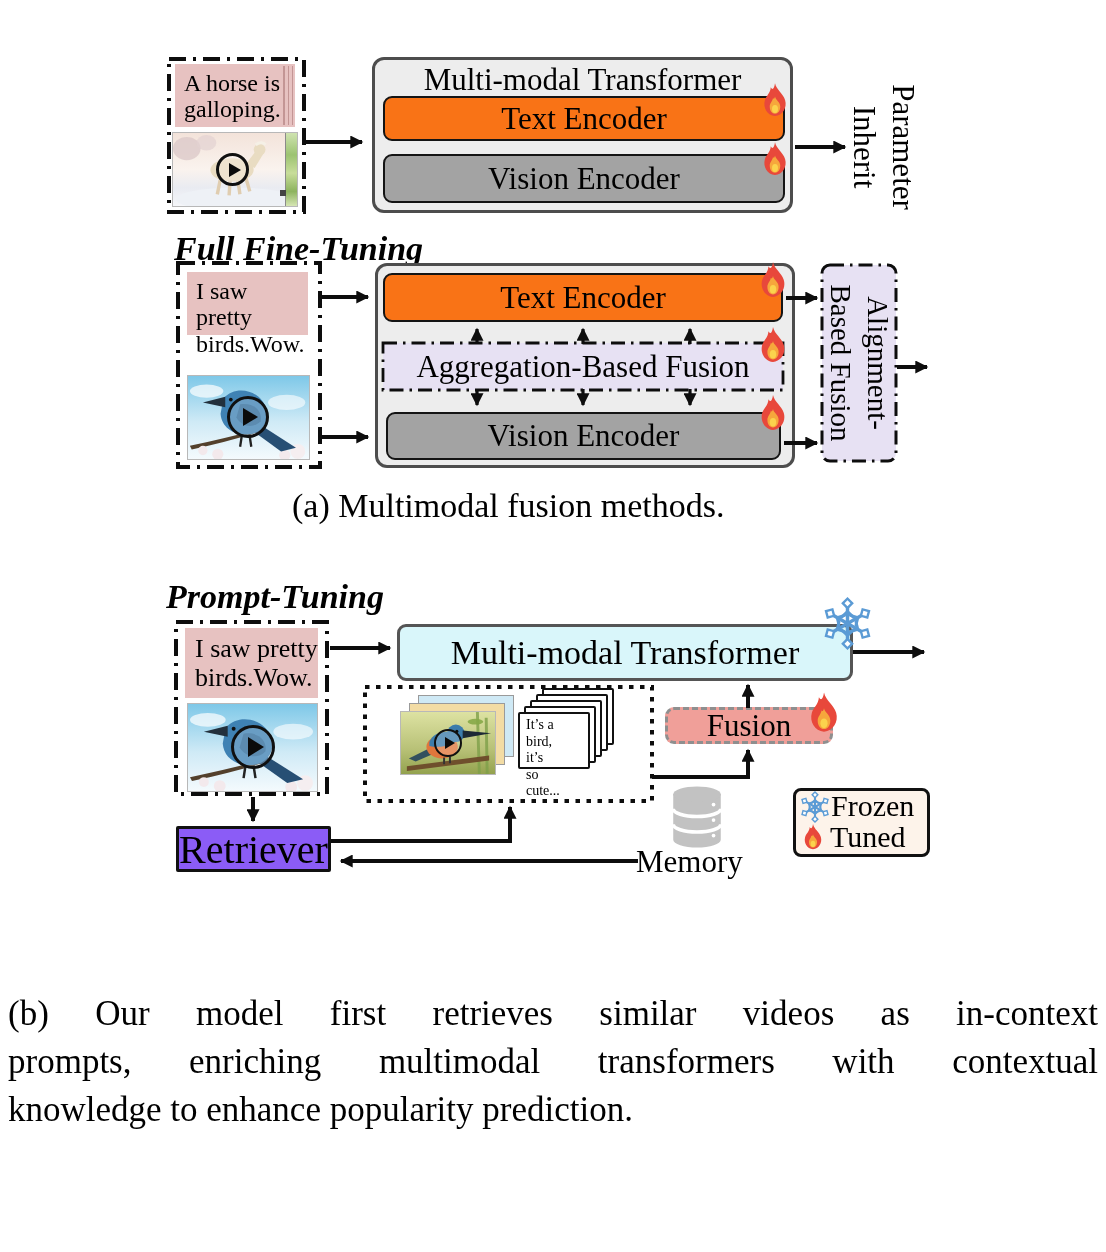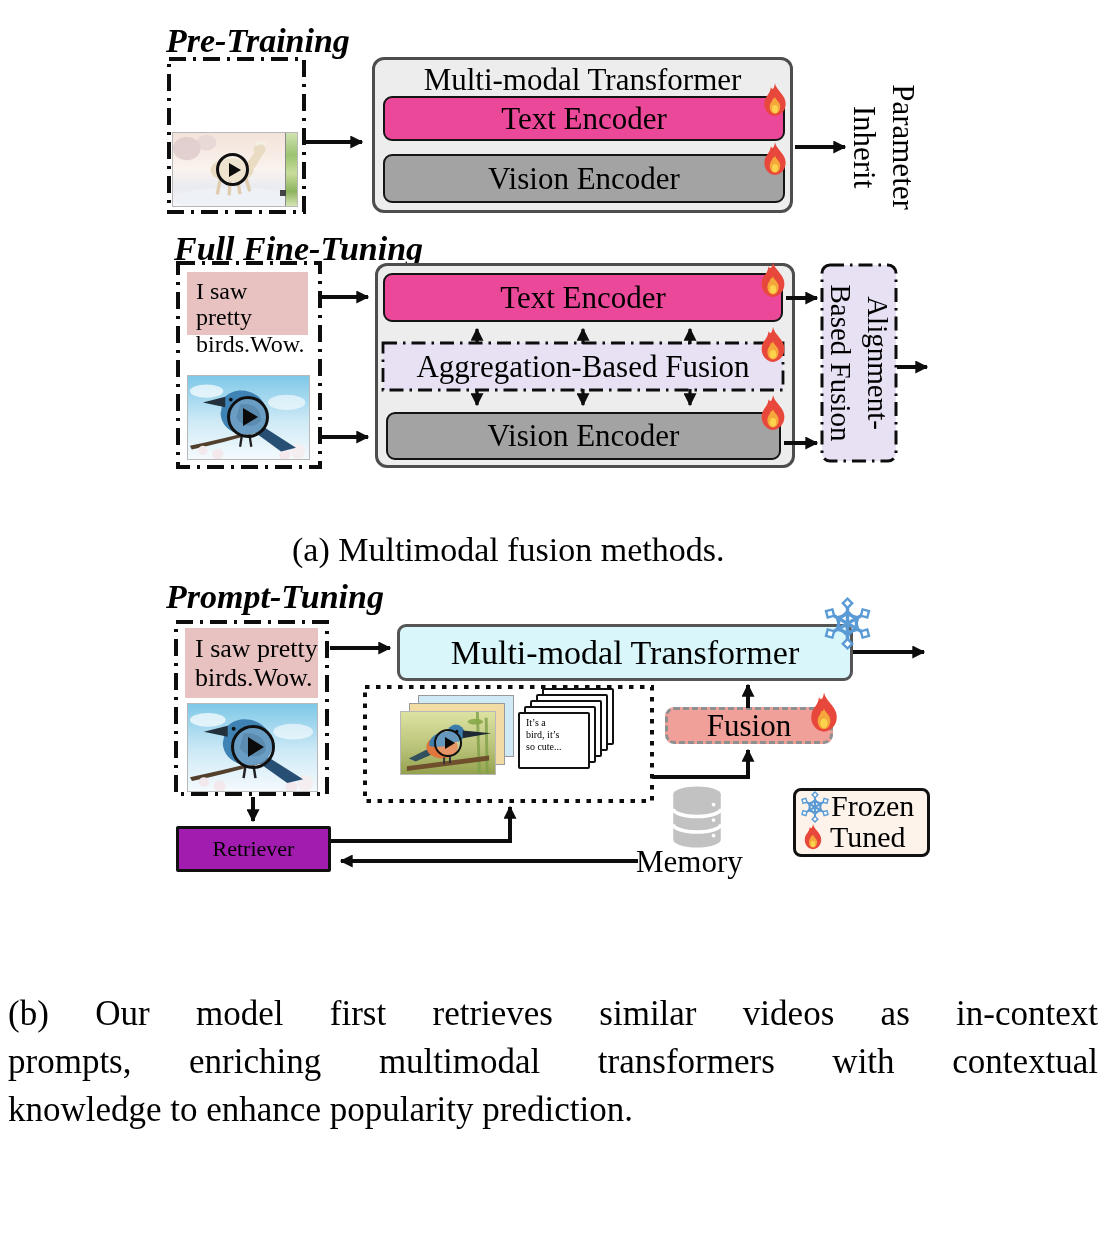--- a/index.html
+++ b/index.html
@@ -8,42 +8,42 @@
   .abs{position:absolute;}
   .hdr{font-weight:bold;font-style:italic;font-size:34px;white-space:nowrap;}
   .pinkbox{background:#e7c2c1;line-height:1.1;}
   .pinkbox .inner{padding:6px 0 0 9px;font-size:24px;}
   .pagelines{position:absolute;right:2px;top:2px;bottom:2px;width:10px;
     background:repeating-linear-gradient(90deg,rgba(160,105,105,.5) 0 1.5px,transparent 1.5px 4.5px);}
   .outerbox{background:#ededed;border:3px solid #4d4d4d;border-radius:12px;box-sizing:border-box;}
   .title-a{font-size:31px;text-align:center;margin-top:2px;}
   .enc{border:2.5px solid #141414;border-radius:9px;box-sizing:border-box;
        display:flex;align-items:center;justify-content:center;font-size:31px;}
-  .enc-cyan{background:#ec4899;text-align:right;}
+  .enc-cyan{background:#f97316;text-align:right;}
   .enc-peach{background:#a3a3a3;}
   .fusion{background:#e7e1f3;display:flex;align-items:center;justify-content:center;font-size:31px;}
   .alignbox{background:#e7e1f3;border-radius:8px;}
   .rot{transform:rotate(90deg);text-align:center;white-space:nowrap;}
-  .capt{font-size:34px;white-space:nowrap;margin-top:44px;}
+  .capt{font-size:34px;white-space:nowrap;}
   .video{border:1px solid #b8b8b8;box-sizing:border-box;overflow:hidden;}
   .strip{position:absolute;right:0;top:0;bottom:0;width:11px;border-left:1px solid #8a8a8a;
     background:linear-gradient(180deg,#cfe3b0 0%,#9cc371 30%,#c8dd9a 55%,#8db35e 80%,#d6e6b4 100%);}
   .strip:after{content:"";position:absolute;left:-6px;bottom:10px;width:6px;height:6px;background:#444;}
   .play{position:absolute;border:3px solid #101010;border-radius:50%;background:rgba(255,255,255,.22);
         display:flex;align-items:center;justify-content:center;box-sizing:border-box;}
   .tri{width:0;height:0;border-style:solid;border-color:transparent;border-left-color:#0b0b0b;}
   .tfm-b{background:#d9f6fa;border:3px solid #555;border-radius:9px;box-sizing:border-box;
          display:flex;align-items:center;justify-content:center;font-size:34px;}
   .card{position:absolute;width:72px;height:57px;background:#fff;border:2.5px solid #111;border-radius:2px;box-sizing:border-box;}
-  .cardtext{font-size:10px;line-height:1.18;padding:3px 16px 0 6px;}
+  .cardtext{font-size:14px;line-height:1.18;padding:3px 16px 0 6px;}
   .retlabel{font-weight:bold;font-size:30px;text-align:center;white-space:nowrap;}
   .prompts{background:#f09f99;border:3px dashed #8f8f8f;border-radius:9px;box-sizing:border-box;
            display:flex;align-items:center;justify-content:center;font-size:31px;}
-  .retriever{background:#a21caf;border:3px solid #111;border-radius:2px;box-sizing:border-box;
-             display:flex;align-items:center;justify-content:center;font-size:22px;}
+  .retriever{background:#8b5cf6;border:3px solid #111;border-radius:2px;box-sizing:border-box;
+             display:flex;align-items:center;justify-content:center;font-size:40px;}
   .legend{background:#fdf3ea;border:3px solid #111;border-radius:8px;box-sizing:border-box;padding:1px 3px;}
   .legrow{display:flex;align-items:flex-end;height:31px;font-size:30px;}
   .memlabel{font-size:31px;white-space:nowrap;}
   .backframe{position:absolute;box-sizing:border-box;border:1.5px solid #9a9a9a;}
   .figcap{font-size:35px;line-height:48px;}
   .jl{text-align:justify;text-align-last:justify;}
   svg.icon{display:block;}
 </style>
 </head>
 <body>
@@ -150,22 +150,25 @@
       <path d="M74 32 L86 16 L92 21 L83 36 Z" fill="#e9dcc2"></path>
       <circle cx="88" cy="17" r="6" fill="#e9dcc2"></circle>
       <path d="M48 48 L45 63 M58 49 L57 64 M66 49 L68 63 M74 46 L78 60" stroke="#e0cdb0" stroke-width="3.5"></path>
       <path d="M84 12 Q90 8 94 12" stroke="#f5f0e6" stroke-width="3" fill="none"></path>
     </symbol>
   </defs>
 </svg>
 
 <div class="stage">
 
-  <div class="abs hdr" style="left:166px;top:22px">Pre-Training</div>
-
+
+  <div class="abs pinkbox" style="left:175px;top:64px;width:120px;height:63px">
+    <div class="inner"><span>A horse is</span><br><span>galloping.</span></div>
+    <div class="pagelines"></div>
+  </div>
 
   <div class="abs video" style="left:172px;top:132px;width:126px;height:75px">
     <svg class="icon" width="124" height="73" viewBox="0 0 126 75" preserveAspectRatio="none">
         <use href="#sym-horse"></use>
       </svg>
     <div class="strip"></div>
   </div>
   <div class="abs play" style="left:216px;top:153px;width:33px;height:33px">
       <span class="tri" style="border-width:7px 0 7px 12px;margin-left:4px"></span>
     </div>

